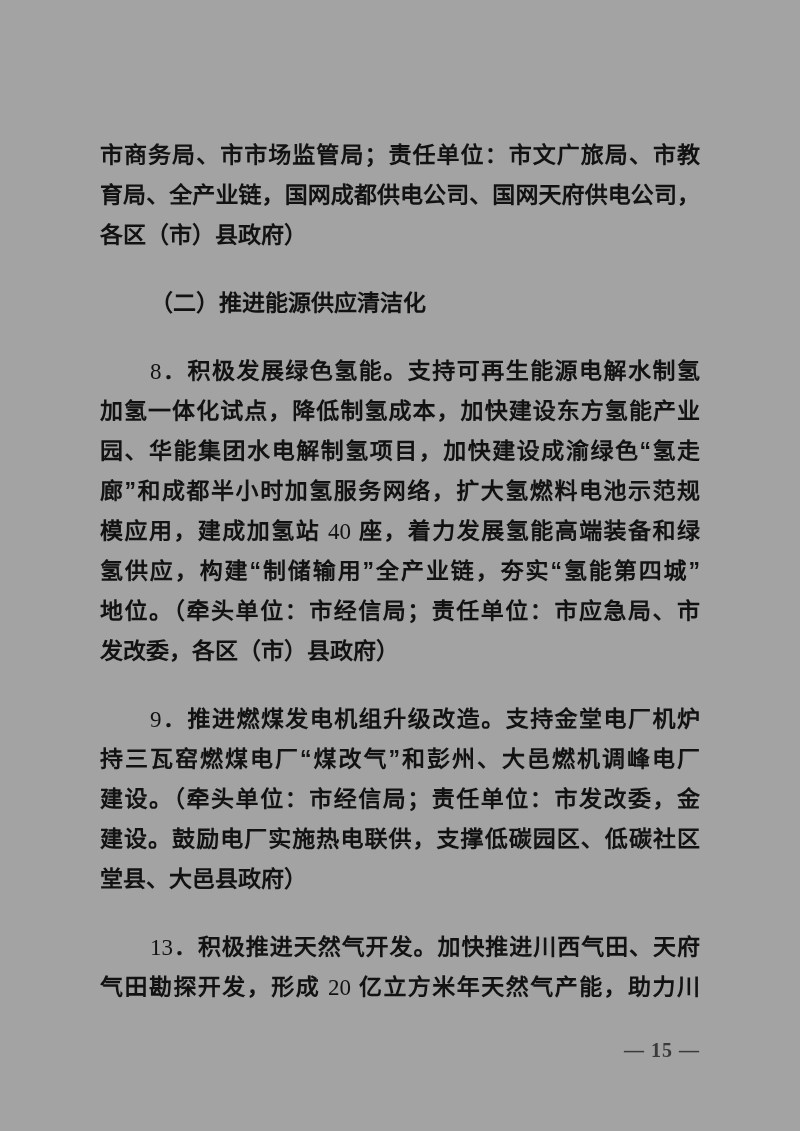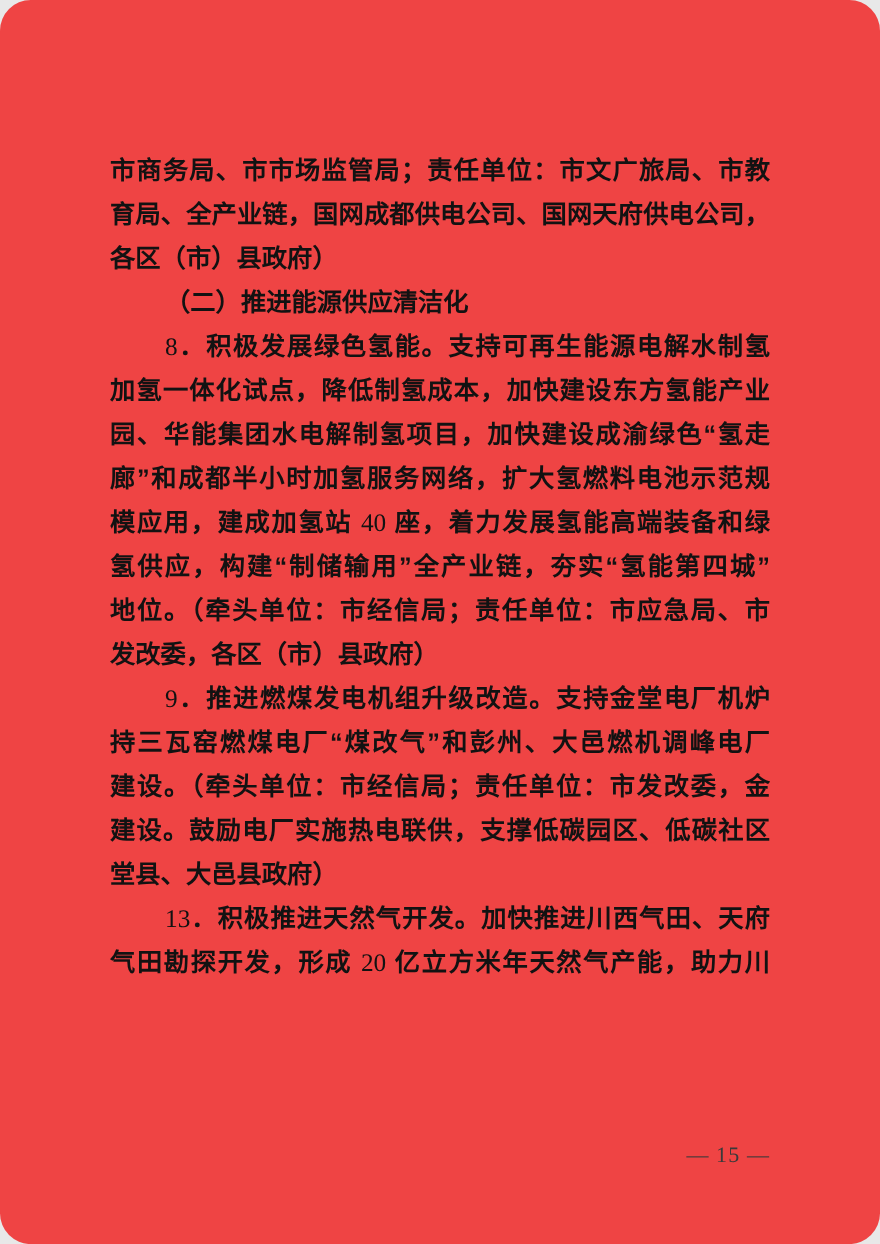--- a/index.html
+++ b/index.html
@@ -32,43 +32,44 @@
     text-align-last: justify;
     overflow: hidden;
     letter-spacing: 0;
   }
   .line.no-fill {
     text-align: right;
     text-align-last: left;
   }
   .line.indent {
     text-indent: 50px;
+    margin-top: 28px;
   }
   .line .num {
     font-family: "Liberation Serif", serif;
     font-weight: 400;
   }
   .page-num {
     position: absolute;
     top: 1036px;
     left: 100px;
     width: 600px;
     text-align: right;
     font-family: "Liberation Serif", serif;
-    font-weight: 400;
+    font-weight: 700;
     font-size: 20px;
     line-height: 28px;
     color: #3a3a3a;
     letter-spacing: 1px;
   }
 </style>
 </head>
 <body>
 
-<div class="page" style="background: #ef4444; border-radius: 28px;">
+<div class="page" style="background: #a3a3a3;">
   <div class="content" style="color: rgb(18, 18, 18);">
       <div class="line">市商务局、市市场监管局；责任单位：市文广旅局、市教</div>
       <div class="line">育局、全产业链，国网成都供电公司、国网天府供电公司，</div>
       <div class="line no-fill">各区（市）县政府）</div>
       <div class="line indent no-fill">（二）推进能源供应清洁化</div>
       <div class="line indent"><span class="num">8</span>．积极发展绿色氢能。支持可再生能源电解水制氢</div>
       <div class="line">加氢一体化试点，降低制氢成本，加快建设东方氢能产业</div>
       <div class="line">园、华能集团水电解制氢项目，加快建设成渝绿色“氢走</div>
       <div class="line">廊”和成都半小时加氢服务网络，扩大氢燃料电池示范规</div>
       <div class="line">模应用，建成加氢站 <span class="num">40</span> 座，着力发展氢能高端装备和绿</div>

